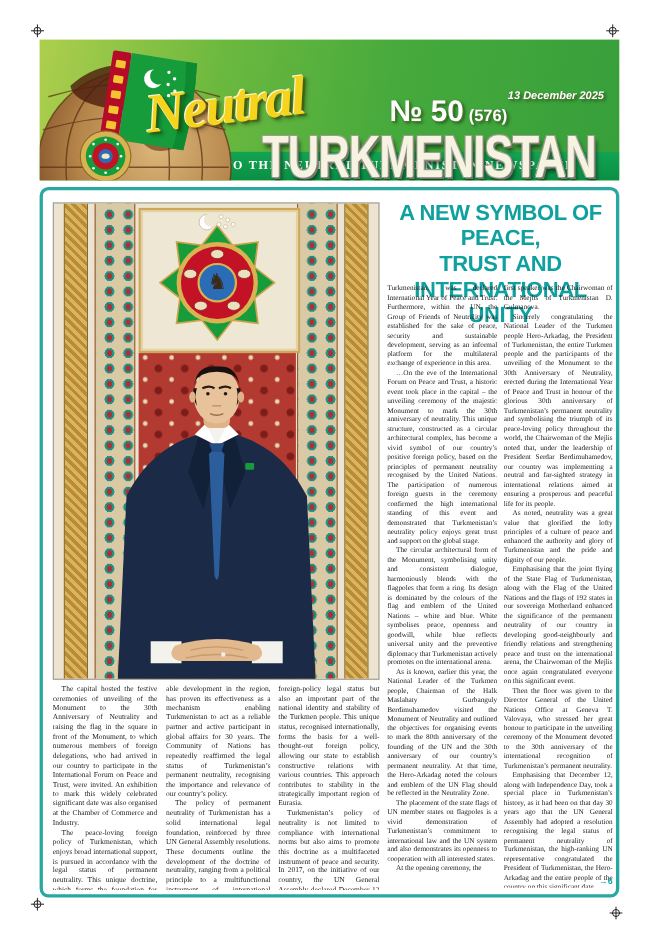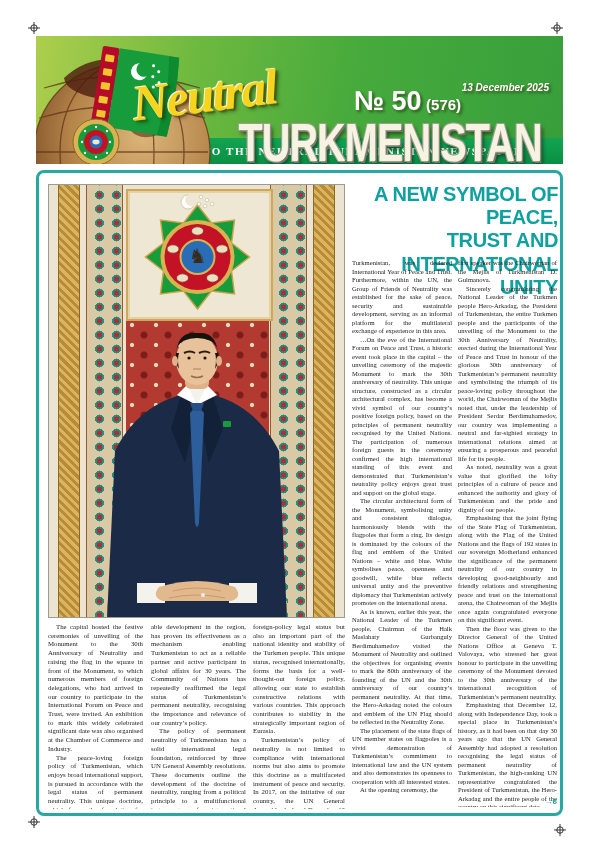--- a/index.html
+++ b/index.html
@@ -54,21 +54,21 @@
     background:#eee7d3;border:2px solid #cfa75a;box-shadow:inset 0 0 0 2px #e3d2a5;}
   #carpet{position:absolute;left:77px;top:136px;width:143px;bottom:0;
     background-color:#b23a30;
     background-image:radial-gradient(circle,#7d1d1a 0 3px,rgba(0,0,0,0) 4px),
                      radial-gradient(circle,#e8d9b6 0 1.6px,rgba(0,0,0,0) 2.6px);
     background-size:24px 20px,24px 20px;background-position:6px 4px,18px 14px;}
   #emblem-svg{position:absolute;left:92px;top:6px;}
   #president-svg{position:absolute;left:58px;top:148px;}
 
   
-  #headline{position:absolute;left:352px;top:183px;width:206px;text-align:right;
+  #headline{position:absolute;left:352px;top:183px;width:206px;text-align:center;
     font-family:"Liberation Sans",sans-serif;font-weight:bold;font-size:20px;
     line-height:1.16;color:#0fa0a0;letter-spacing:-.4px;}
 
   
   .col{position:absolute;text-align:justify;color:#232323;overflow:hidden;
     font-size:6.6px;line-height:8.5px;}
   .col p{margin:0;text-indent:8px;}
   .col p.cont{text-indent:0;}
   #col-right-a{left:352px;top:259px;width:100px;height:548px;}
   #col-right-b{left:458px;top:259px;width:99px;height:548px;}

